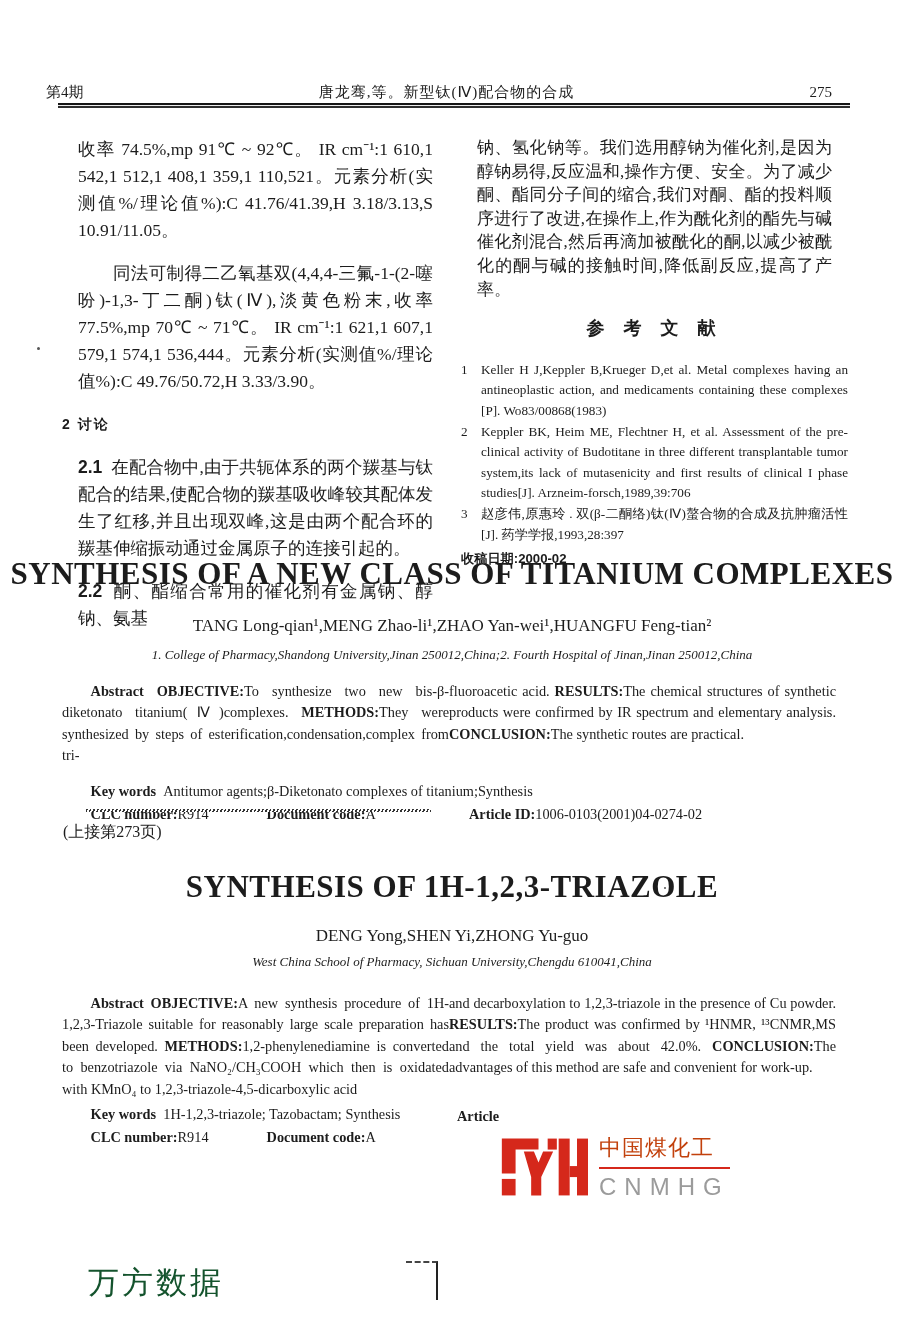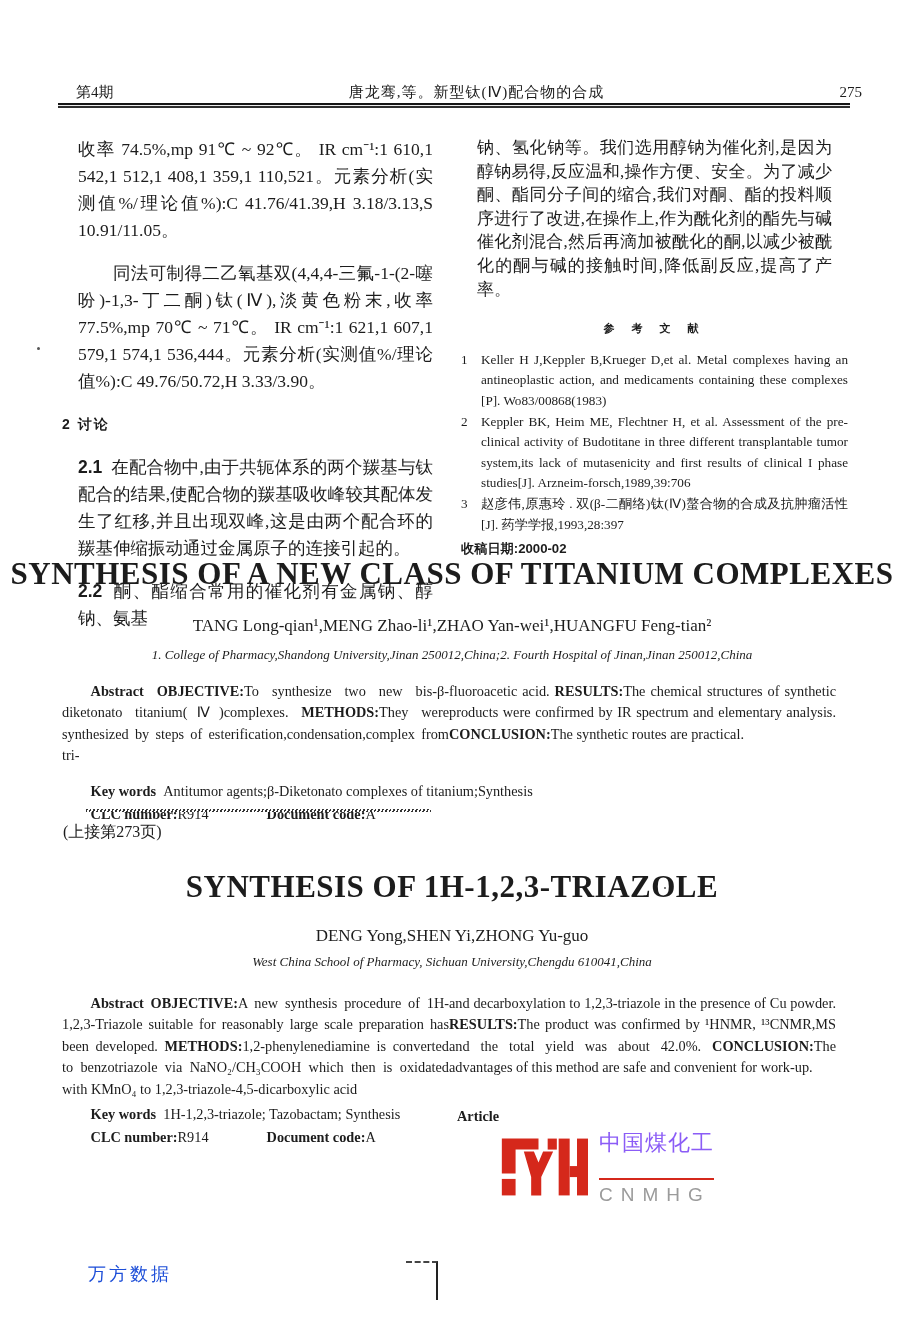--- a/index.html
+++ b/index.html
@@ -1,31 +1,31 @@
 <!DOCTYPE html>
 <html><head>
 <meta charset="utf-8">
 <style>
   html,body{margin:0;padding:0;background:#e9e9e9;}
   .page{position:relative;width:904px;height:1320px;background:#ffffff;margin:0 auto;
         font-family:"Liberation Serif",serif;color:#1c1c1c;overflow:hidden;}
   
-  .hdr{position:absolute;top:83px;left:76px;width:786px;display:flex;align-items:baseline;font-size:15px;}
+  .hdr{position:absolute;top:83px;left:46px;width:786px;display:flex;align-items:baseline;font-size:15px;}
   .hdr .c{flex:1;text-align:center;letter-spacing:1px;}
   .hdr-rule{position:absolute;top:103px;left:58px;width:792px;height:5px;
             background:linear-gradient(#161616 0 2px,#ececec 2px 3px,#2e2e2e 3px 5px);}
   
   .topcols{position:absolute;top:120px;left:62px;width:786px;display:flex;gap:12px;}
   .coll{width:387px;font-size:17.5px;line-height:27px;text-align:justify;}
   .colr{width:387px;font-size:17px;line-height:23.6px;text-align:justify;}
   .coll p,.colr p{margin:16px;}
   .ind{text-indent:2em;}
   .sechead{font-size:14px;font-weight:700;margin:15px 0 12px;font-family:"Liberation Sans",sans-serif;letter-spacing:2px;}
   .pnum{font-weight:700;font-family:"Liberation Sans",sans-serif;}
-  .refs-title{font-weight:700;text-align:center;font-size:11px;letter-spacing:7px;margin:13px 0 9px;font-family:"Liberation Sans",sans-serif;}
+  .refs-title{font-weight:700;text-align:center;font-size:18px;letter-spacing:7px;margin:13px 0 19px;font-family:"Liberation Sans",sans-serif;}
   .ref{display:flex;gap:9px;font-size:13.2px;line-height:20.6px;text-align:justify;}
   .ref .n{width:11px;flex:none;}
   .received{font-weight:700;font-size:13.2px;margin-top:2px;font-family:"Liberation Sans",sans-serif;}
   
   .ptitle{position:absolute;left:0;width:100%;text-align:center;font-weight:700;font-size:31px;letter-spacing:.5px;}
   .pauthors{position:absolute;left:0;width:100%;text-align:center;font-size:17px;}
   .paffil{position:absolute;left:0;width:100%;text-align:center;font-size:13px;font-style:italic;}
   
   .abs{position:absolute;left:62px;width:786px;font-size:14.3px;line-height:21.4px;}
   .abs-cols{display:flex;gap:0;}
@@ -39,25 +39,25 @@
   .meta-l .doc{margin-left:58px;}
   .meta-r{flex:1;padding-left:8px;}
   
   .wavy{position:absolute;top:809px;left:86px;width:345px;height:3px;
         background:repeating-linear-gradient(115deg,#333 0 1.6px,#fff 1.6px 3.4px);}
   .contnote{position:absolute;top:822px;left:63px;font-size:16px;}
   
   .wm{position:absolute;left:500px;top:1114px;width:324px;height:106px;background:#fff;
       display:flex;align-items:center;gap:11px;z-index:5;}
   .wm-txt{display:flex;flex-direction:column;}
-  .wm-cn{font-size:22px;color:#8b5cf6;letter-spacing:1px;border-bottom:2px solid #d5281b;padding-bottom:20px;font-family:"Liberation Sans",sans-serif;}
-  .wm-latin{font-size:19px;color:#9b9b9b;letter-spacing:8px;margin-top:4px;font-family:"Liberation Sans",sans-serif;}
+  .wm-cn{font-size:22px;color:#c2410c;letter-spacing:1px;border-bottom:2px solid #d5281b;padding-bottom:4px;font-family:"Liberation Sans",sans-serif;}
+  .wm-latin{font-size:24px;color:#9b9b9b;letter-spacing:8px;margin-top:4px;font-family:"Liberation Sans",sans-serif;}
   .article-partial{margin-top:27px;font-weight:700;text-indent:8px;}
   
-  .wanfang{position:absolute;left:88px;top:1262px;font-size:18px;color:#1d4ed8;letter-spacing:3px;font-family:Liberation Mono, monospace;}
+  .wanfang{position:absolute;left:88px;top:1262px;font-size:31px;color:#14532d;letter-spacing:3px;font-family:Liberation Mono, monospace;}
   .cropmark{position:absolute;left:406px;top:1261px;width:30px;height:37px;
             border-top:2px dashed #444;border-right:2px solid #222;}
   .speck1{position:absolute;left:37px;top:347px;width:3px;height:3px;background:#555;border-radius:50%;}
   .speck2{position:absolute;left:664px;top:887px;width:2px;height:2px;background:#555;border-radius:50%;}
 </style>
 </head>
 <body>
 
 <div class="page">
 
@@ -109,20 +109,23 @@
       </div>
     </div>
     <div class="kwline">
       <b>Key words</b>&nbsp;&nbsp;<span>Antitumor agents;β-Diketonato complexes of titanium;Synthesis</span>
     </div>
     <div class="metarow">
       <div class="meta-l">
         <span class="clc"><b>CLC number:</b><span>R914</span></span>
         <span class="doc"><b>Document code:</b><span>A</span></span>
       </div>
+      <div class="meta-r">
+        <b>Article ID:</b><span>1006-0103(2001)04-0274-02</span>
+      </div>
     </div>
   </div>
 
   <div class="wavy"></div>
   <div class="contnote">(上接第273页)</div>
 
   <div class="ptitle" style="top:869px;">SYNTHESIS OF 1H-1,2,3-TRIAZOLE</div>
   <div class="pauthors" style="top:926px;">DENG Yong,SHEN Yi,ZHONG Yu-guo</div>
   <div class="paffil" style="top:954px;">West China School of Pharmacy, Sichuan University,Chengdu 610041,China</div>
 

